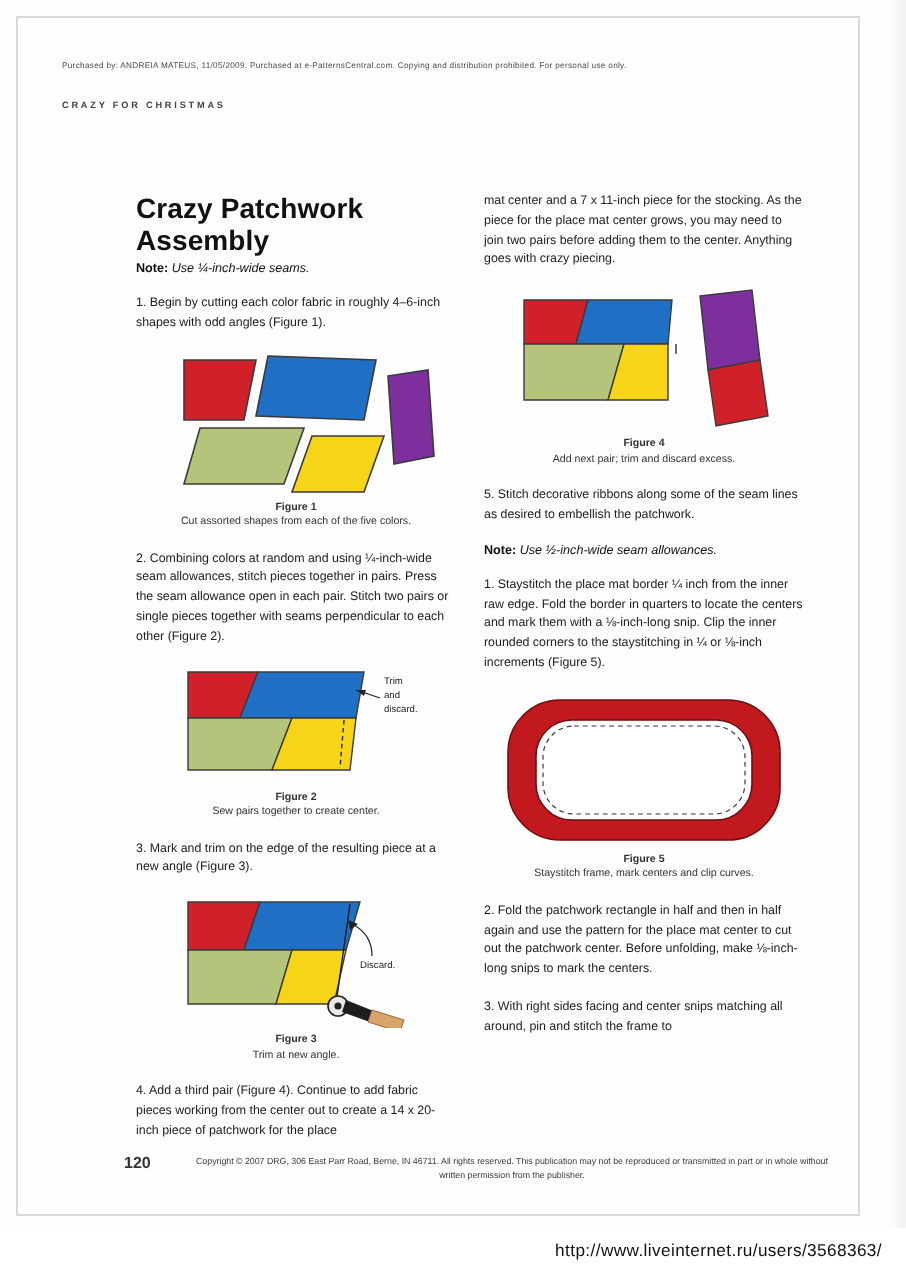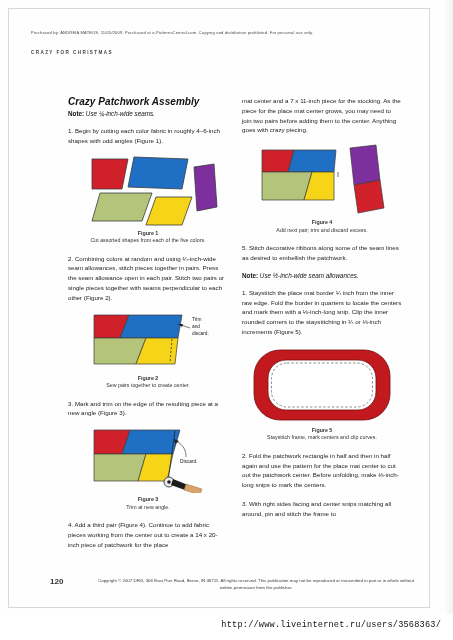--- a/index.html
+++ b/index.html
@@ -33,23 +33,22 @@
   }
   .columns{
     position:absolute;left:68px;top:96px;width:350px;height:470px;
   }
   .col{
     position:absolute;top:0;width:160px;
   }
   .col-left{left:0;}
   .col-right{left:174px;}
   h2.sec{
-    font-size:10px;font-weight:bold;margin:0 0 3px 0;color:#111;
+    font-size:14px;font-weight:bold;margin:0 0 3px 0;color:#111;
     letter-spacing:.05px;
-    font-style:italic;
   }
   .note{
     font-size:6.3px;margin:0 0 9px 0;color:#111;font-style:italic;
   }
   .note b{font-style:normal;font-weight:bold;}
   p.step{
     font-size:6.2px;line-height:1.58;margin:0 0 9px 0;color:#1c1c1c;
     text-align:left;
   }
   .figwrap{margin:2px 0 9px 0;text-align:center;position:relative;}
@@ -57,34 +56,34 @@
     font-size:5.3px;line-height:1.42;text-align:center;color:#333;
     margin-top:3px;
   }
   .figcap .fnum{font-weight:bold;display:block;}
   svg{display:block;margin:0 auto;}
   .anno{font-size:4.8px;fill:#222;font-family:"Liberation Sans",sans-serif;}
   .footer{
     position:absolute;left:0;top:576px;width:453px;
   }
   .pageno{
-    position:absolute;left:50px;top:1px;
+    position:absolute;left:62px;top:1px;
     font-size:8px;font-weight:bold;color:#333;
   }
   .copy{
     position:absolute;left:96px;top:2px;width:320px;
     font-size:4.4px;line-height:1.55;text-align:center;color:#3a3a3a;
   }
   .watermark{
     position:absolute;left:0;top:614px;width:453px;height:26px;
     background:#ffffff;
   }
   .watermark span{
     position:absolute;right:12px;top:6px;
-    font-family:Liberation Mono, monospace;
+    font-family:Liberation Sans, sans-serif;
     font-size:8.6px;color:#111;letter-spacing:.2px;
   }
   .scan-edge{
     position:absolute;right:0;top:0;width:10px;height:614px;
     background:linear-gradient(to right,#ffffff,#f2f2f2);
   }
 </style>
 </head>
 <body>
 

